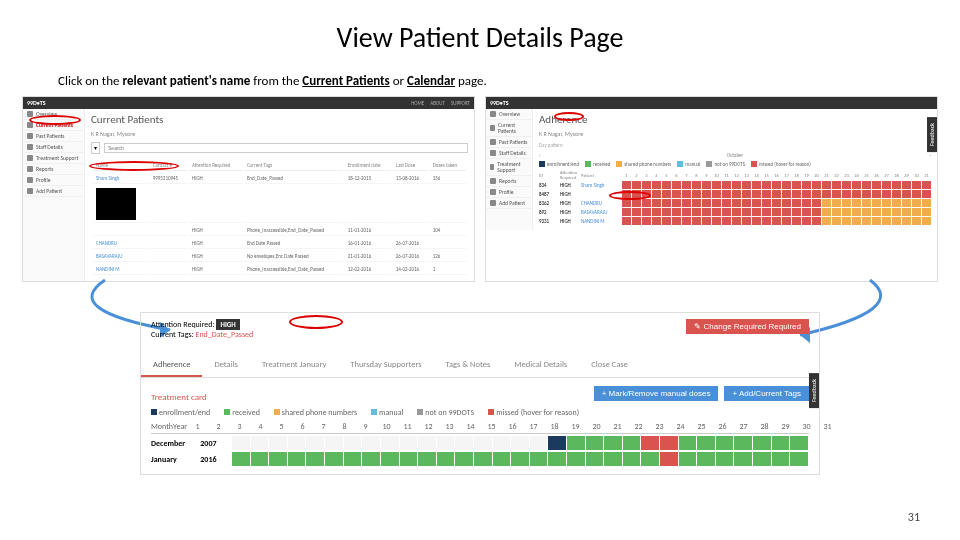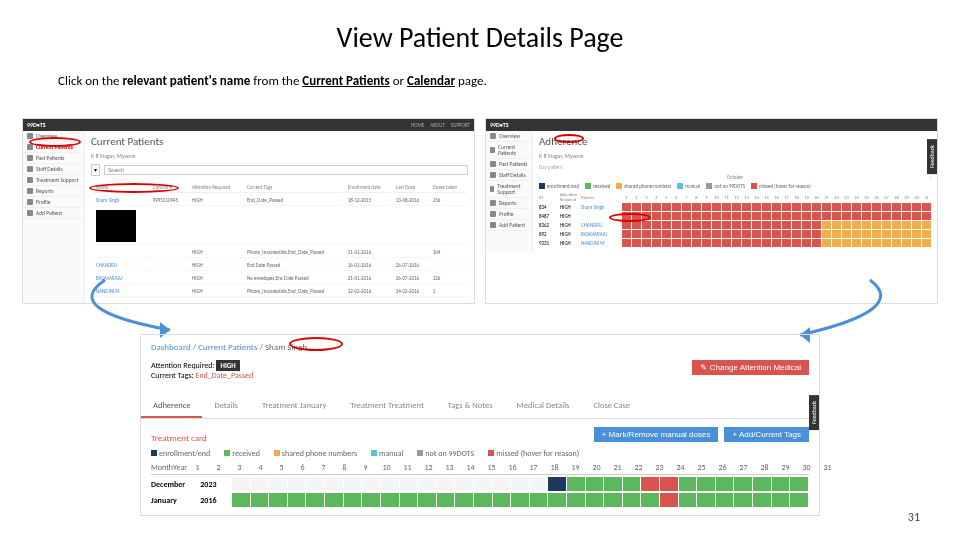--- a/index.html
+++ b/index.html
@@ -1,18 +1,18 @@
 <!DOCTYPE html>
 <html><head>
 <meta charset="utf-8">
 <style>
   * { box-sizing: border-box; margin: 0; padding: 0; }
   body { width: 960px; height: 540px; font-family: Calibri, Arial, sans-serif; background: #fff; position: relative; }
   .title { text-align: center; font-size: 28px; font-weight: 400; margin-top: 20px; }
-  .subtitle { font-size: 13px; margin: 18px 0 22px 58px; }
+  .subtitle { font-size: 13px; margin: 18px 0 0 58px; }
   .subtitle b { font-weight: bold; }
   .subtitle u { text-decoration: underline; }
   .shots-row { display: flex; gap: 10px; padding: 8px 22px; }
   .shot { flex: 1; border: 1px solid #ddd; background: #fff; font-size: 6px; position: relative; overflow: hidden; }
   .topbar { background: #333; color: #ccc; height: 12px; display: flex; align-items: center; padding: 0 4px; gap: 6px; }
   .topbar .logo { color: #fff; font-weight: bold; font-size: 6px; }
   .topbar .spacer { flex: 1; }
   .topbar .navlink { font-size: 5px; color: #aaa; }
   .shot-body { display: flex; }
   .sidebar { width: 62px; background: #fafafa; border-right: 1px solid #eee; }
@@ -508,39 +508,36 @@
 
 <svg width="960" height="540" style="position:absolute;top:0;left:0;pointer-events:none">
   <path d="M 105 280 Q 60 310 170 330" stroke="#4a90d9" stroke-width="3" fill="none"></path>
   <polygon points="170,330 160,322 160,338" fill="#4a90d9"></polygon>
   <path d="M 870 280 Q 910 310 800 335" stroke="#4a90d9" stroke-width="3" fill="none"></path>
   <polygon points="800,335 810,327 810,343" fill="#4a90d9"></polygon>
 </svg>
 
 <div class="detail-shot">
   <div class="detail-header">
-    <div class="detail-bc">
-      <span>Dashboard</span> / <span>Current Patients</span> / <span style="color:#666">Sham Singh</span>
-    </div>
     <div class="detail-meta">
       <div>
         <div><span>Attention Required:</span> <span class="badge-high">HIGH</span></div>
         <div><span>Current Tags:</span> <span class="red-link">End_Date_Passed</span></div>
       </div>
       <button class="btn-red">
           <span>✎</span>
-          <span>Change Attention Medical</span>
+          <span>Change Required Required</span>
         </button>
     </div>
   </div>
   <div class="tabs">
     <div class="tab active">Adherence</div>
     <div class="tab">Details</div>
     <div class="tab">Treatment January</div>
-    <div class="tab">Treatment Treatment</div>
+    <div class="tab">Thursday Supporters</div>
     <div class="tab">Tags &amp; Notes</div>
     <div class="tab">Medical Details</div>
     <div class="tab">Close Case</div>
   </div>
   <div class="tcard">
     <div style="display:flex;justify-content:space-between;align-items:center">
       <div class="tcard-title">Treatment card</div>
       <div class="tcard-top">
         <button class="btn-blue"><span>+ </span><span>Mark/Remove manual doses</span></button>
         <button class="btn-blue"><span>+ </span><span>Add/Current Tags</span></button>
@@ -605,21 +602,21 @@
           <div class="d">27</div>
           <div class="d">28</div>
           <div class="d">29</div>
           <div class="d">30</div>
           <div class="d">31</div>
         </div>
     </div>
     <div id="tcard-rows">
         <div class="tcard-row">
           <div class="m">December</div>
-          <div class="y">2023</div>
+          <div class="y">2007</div>
           <div class="cell e"></div>
           <div class="cell e"></div>
           <div class="cell e"></div>
           <div class="cell e"></div>
           <div class="cell e"></div>
           <div class="cell e"></div>
           <div class="cell e"></div>
           <div class="cell e"></div>
           <div class="cell e"></div>
           <div class="cell e"></div>

